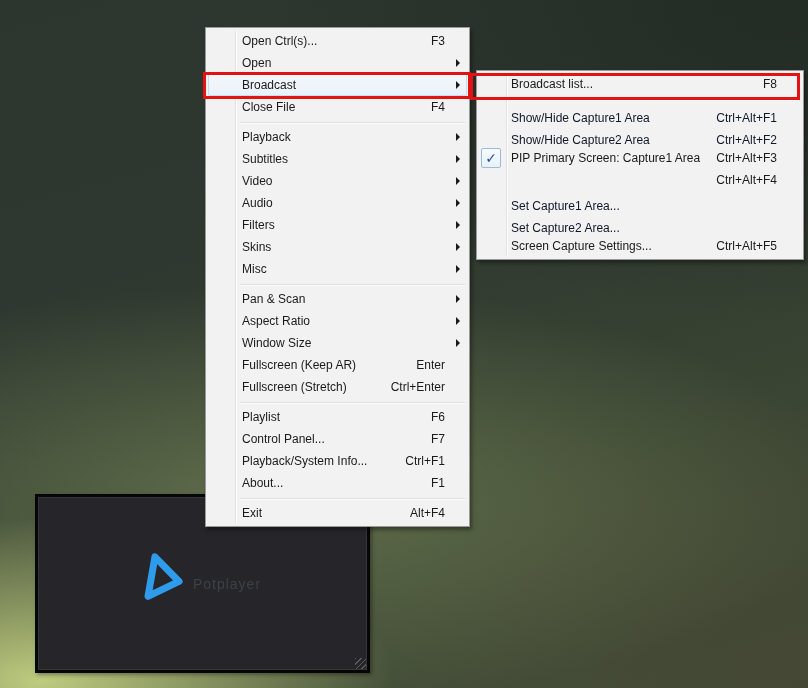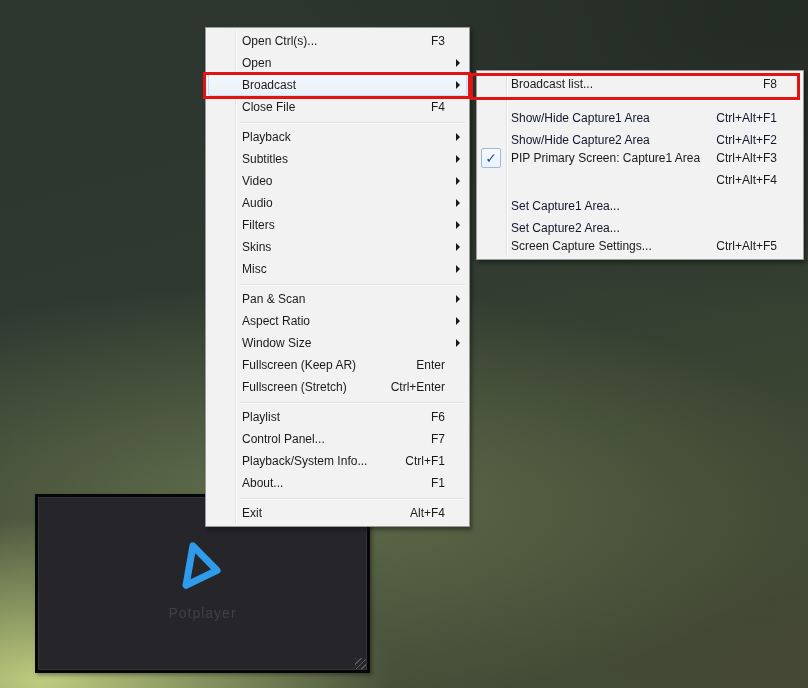--- a/index.html
+++ b/index.html
@@ -14,21 +14,21 @@
       radial-gradient(ellipse 700px 420px at 96% 2%, rgba(26,33,28,0.55), rgba(26,33,28,0) 72%),
       radial-gradient(ellipse 620px 380px at 100% 100%, rgba(66,62,46,0.55), rgba(66,62,46,0) 70%),
       linear-gradient(165deg, #2c352e 0%, #2f3930 38%, #3c4633 70%, #47523b 100%);
   }
 
   
   .player {
     position:absolute; left:35px; top:494px; width:335px; height:179px;
     background:#26262a; border:3px solid #060606;
     box-shadow: inset 0 0 0 1px #35353a, 2px 2px 4px rgba(0,0,0,0.35);
-    z-index:1; display:flex; flex-direction:column; align-items:center; justify-content:center; gap:7px;
+    z-index:1; display:flex; align-items:center; justify-content:center; gap:7px;
   }
   .player .logo-wrap { transform:rotate(10deg); margin-top:-6px; }
   .player .brand { color:#3d4146; font-size:14px; letter-spacing:1px; }
   .player .grip {
     position:absolute; right:1px; bottom:1px; width:11px; height:11px;
     background: repeating-linear-gradient(135deg, rgba(140,140,140,0.5) 0 1px, transparent 1px 4px);
   }
 
   
   .menu {

